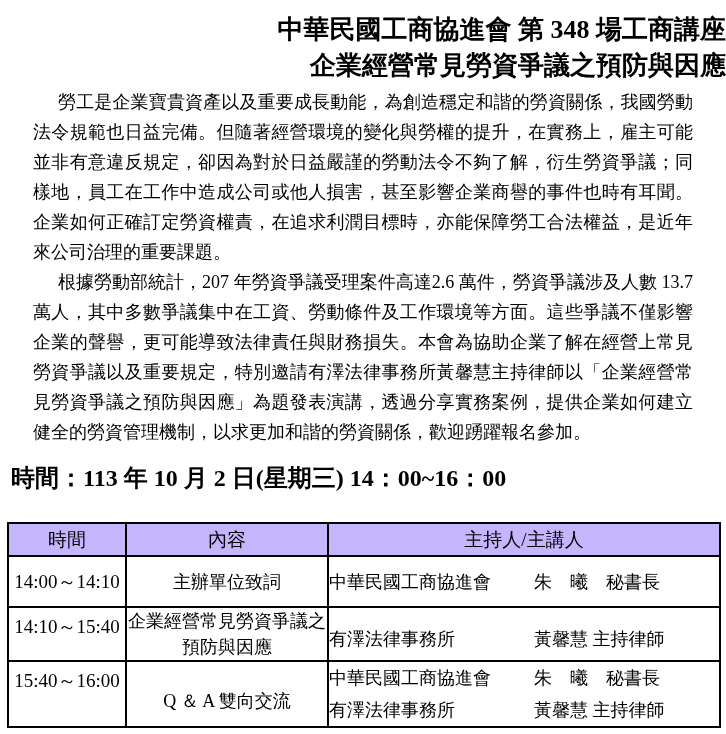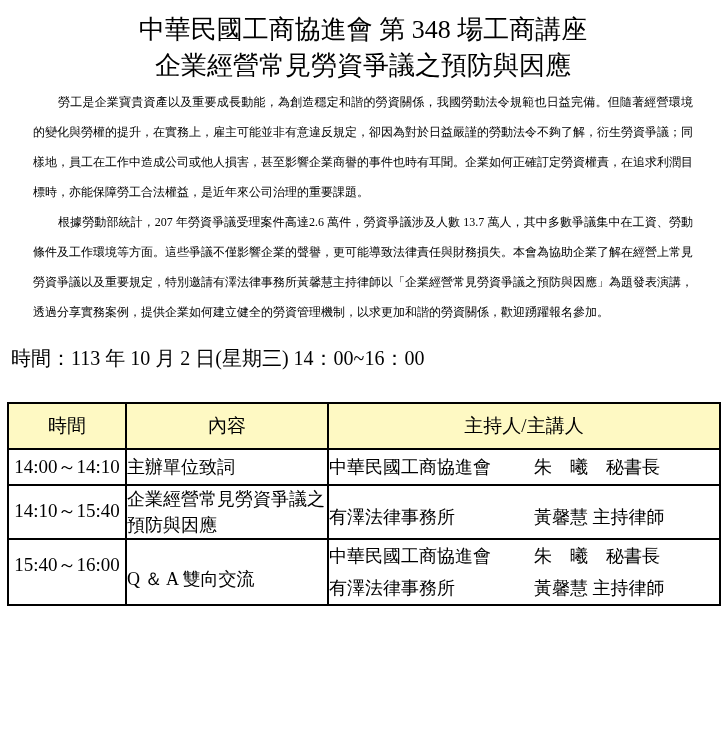--- a/index.html
+++ b/index.html
@@ -1,35 +1,35 @@
 <!DOCTYPE html>
 <html><head>
 <meta charset="utf-8">
 <style>
   html,body{margin:0;padding:0}
   .page{width:726px;height:734px;background:#ffffff;color:#000000;
         font-family:"Liberation Serif", serif;overflow:hidden}
-  .title{ text-align:center;font-weight:normal;font-size:26px;line-height:36px}
+  .title{ text-align:right;font-weight:bold;font-size:26px;line-height:36px}
   .title-first{padding-top:12px}
-  .intro{margin:3px 33px 15px 33px;font-size:12px;line-height:30px;text-align:justify}
+  .intro{margin:3px 33px 15px 33px;font-size:18px;line-height:30px;text-align:justify}
   .intro p{margin:0;text-indent:25px}
   .underlined{text-underline-offset:4px}
   .info-block{margin:8px 0 0 11px}
-  .info-line{font-size:20px;font-weight:normal;line-height:32px}
+  .info-line{font-size:24px;font-weight:bold;line-height:32px}
   table.agenda{margin:28px 0 0 7px;border-collapse:collapse;width:712px;
                table-layout:fixed;font-size:18px}
   .agenda th,.agenda td{border:2px solid #000;padding:0;overflow:hidden}
-  .agenda thead tr{height:46px;background:#fef9c3}
+  .agenda thead tr{height:33px;background:#c4b5fd}
   .agenda th{font-weight:normal;text-align:center;font-size:19px}
-  .row-1{height:36px}
+  .row-1{height:51px}
   .row-2{height:52px}
   .row-3{height:64px}
   .time-cell{text-align:center;font-size:19px;white-space:pre}
-  .row-2 .time-cell,.row-3 .time-cell{vertical-align:top;padding-top:12px}
-  .content-cell{text-align:left;padding:0 8px;line-height:26px}
+  .row-2 .time-cell,.row-3 .time-cell{vertical-align:top;padding-top:6px}
+  .content-cell{text-align:center;padding:0 8px;line-height:26px}
   .row-3 .content-cell{vertical-align:bottom;padding-bottom:12px}
   .speaker-cell{padding:0 4px 0 10px}
   .row-2 .speaker-cell{vertical-align:bottom;padding-bottom:8px}
   .speaker-line{line-height:26px;white-space:pre}
   .row-3 .speaker-line{line-height:32px}
   .org{display:inline-block;width:205px;white-space:pre}
   .person{white-space:pre}
 </style>
 </head>
 <body>

